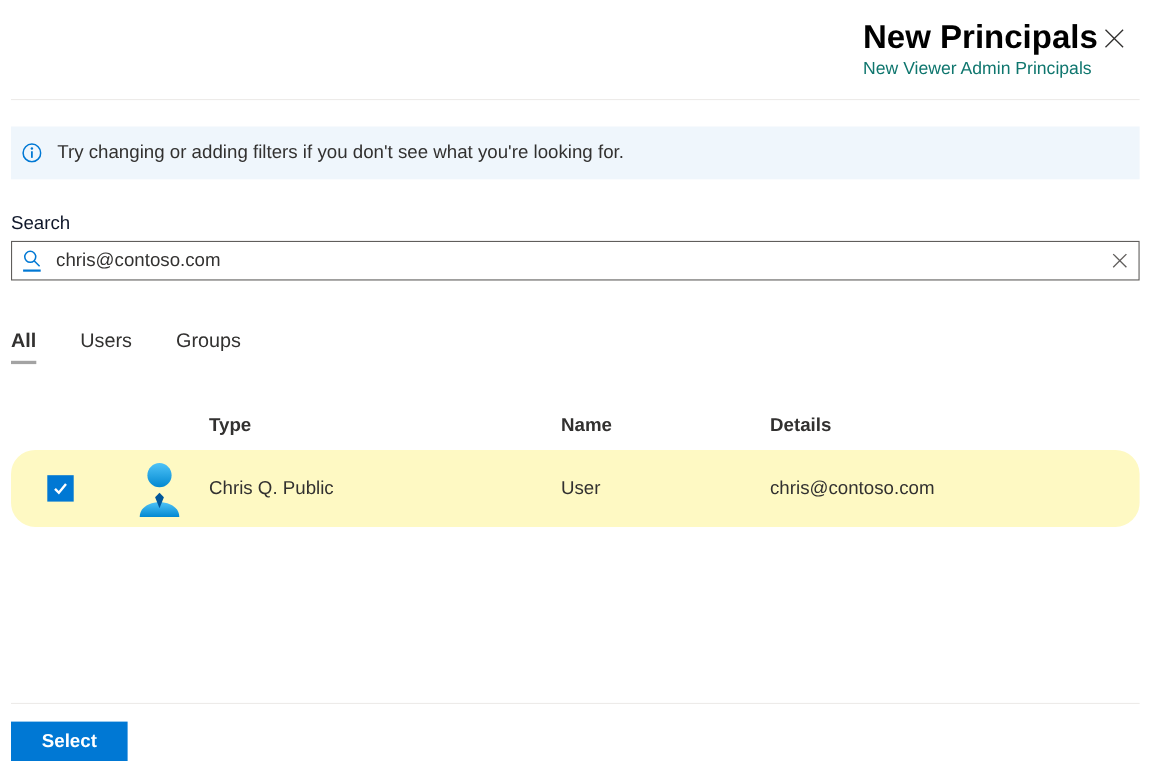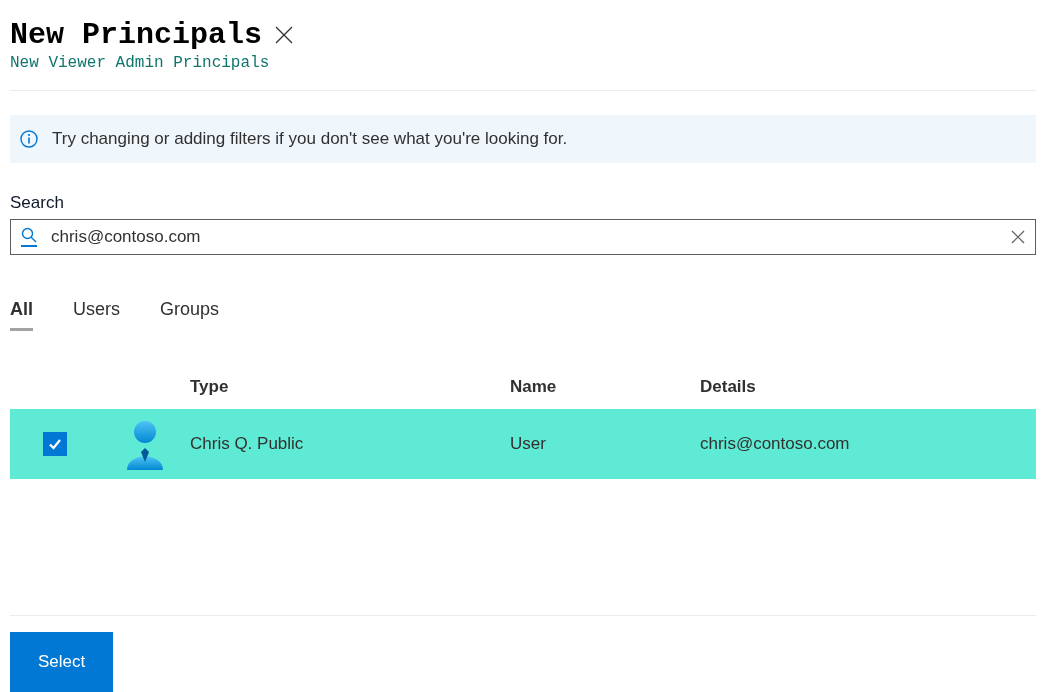--- a/index.html
+++ b/index.html
@@ -8,23 +8,22 @@
     font-family: "Segoe UI", -apple-system, BlinkMacSystemFont, sans-serif;
     background: #ffffff;
     color: #323130;
     width: 1046px;
     height: 692px;
     position: relative;
     padding: 10px;
   }
   .header-row {
     display: flex;
-    justify-content: flex-start;
+    justify-content: flex-end;
     align-items: flex-start;
-    font-family: Liberation Mono, monospace;
   }
   h1.page-title {
     font-size: 30px;
     font-weight: 600;
     margin: 8px 0 0 0;
     color: #000;
   }
   .subtitle {
     font-size: 16px;
     color: #0f766e;
@@ -116,24 +115,25 @@
     display: grid;
     grid-template-columns: 90px 90px 320px 190px 1fr;
     align-items: center;
   }
   .thead {
     font-weight: 600;
     font-size: 17px;
     padding: 12px 0;
   }
   .trow {
-    background: #5eead4;
+    background: #fef9c3;
     min-height: 70px;
     font-size: 17px;
     color: #323130;
+    border-radius: 22px;
   }
   .cell-check {
     display: flex;
     justify-content: center;
     align-items: center;
   }
   .checkbox {
     width: 24px;
     height: 24px;
     background: #0078d4;
@@ -153,22 +153,22 @@
     right: 10px;
     bottom: 0;
     border-top: 1px solid #edebe9;
     padding: 16px 0 0 0;
   }
   .select-btn {
     background: #0078d4;
     color: #fff;
     border: none;
     font-size: 17px;
-    font-weight: 400;
-    padding: 20px 28px;
+    font-weight: 700;
+    padding: 8px 28px;
     cursor: pointer;
   }
 </style>
 </head>
 <body>
 
 <div class="header-row">
   <div>
     <h1 class="page-title">New Principals</h1>
     <div class="subtitle">New Viewer Admin Principals</div>

